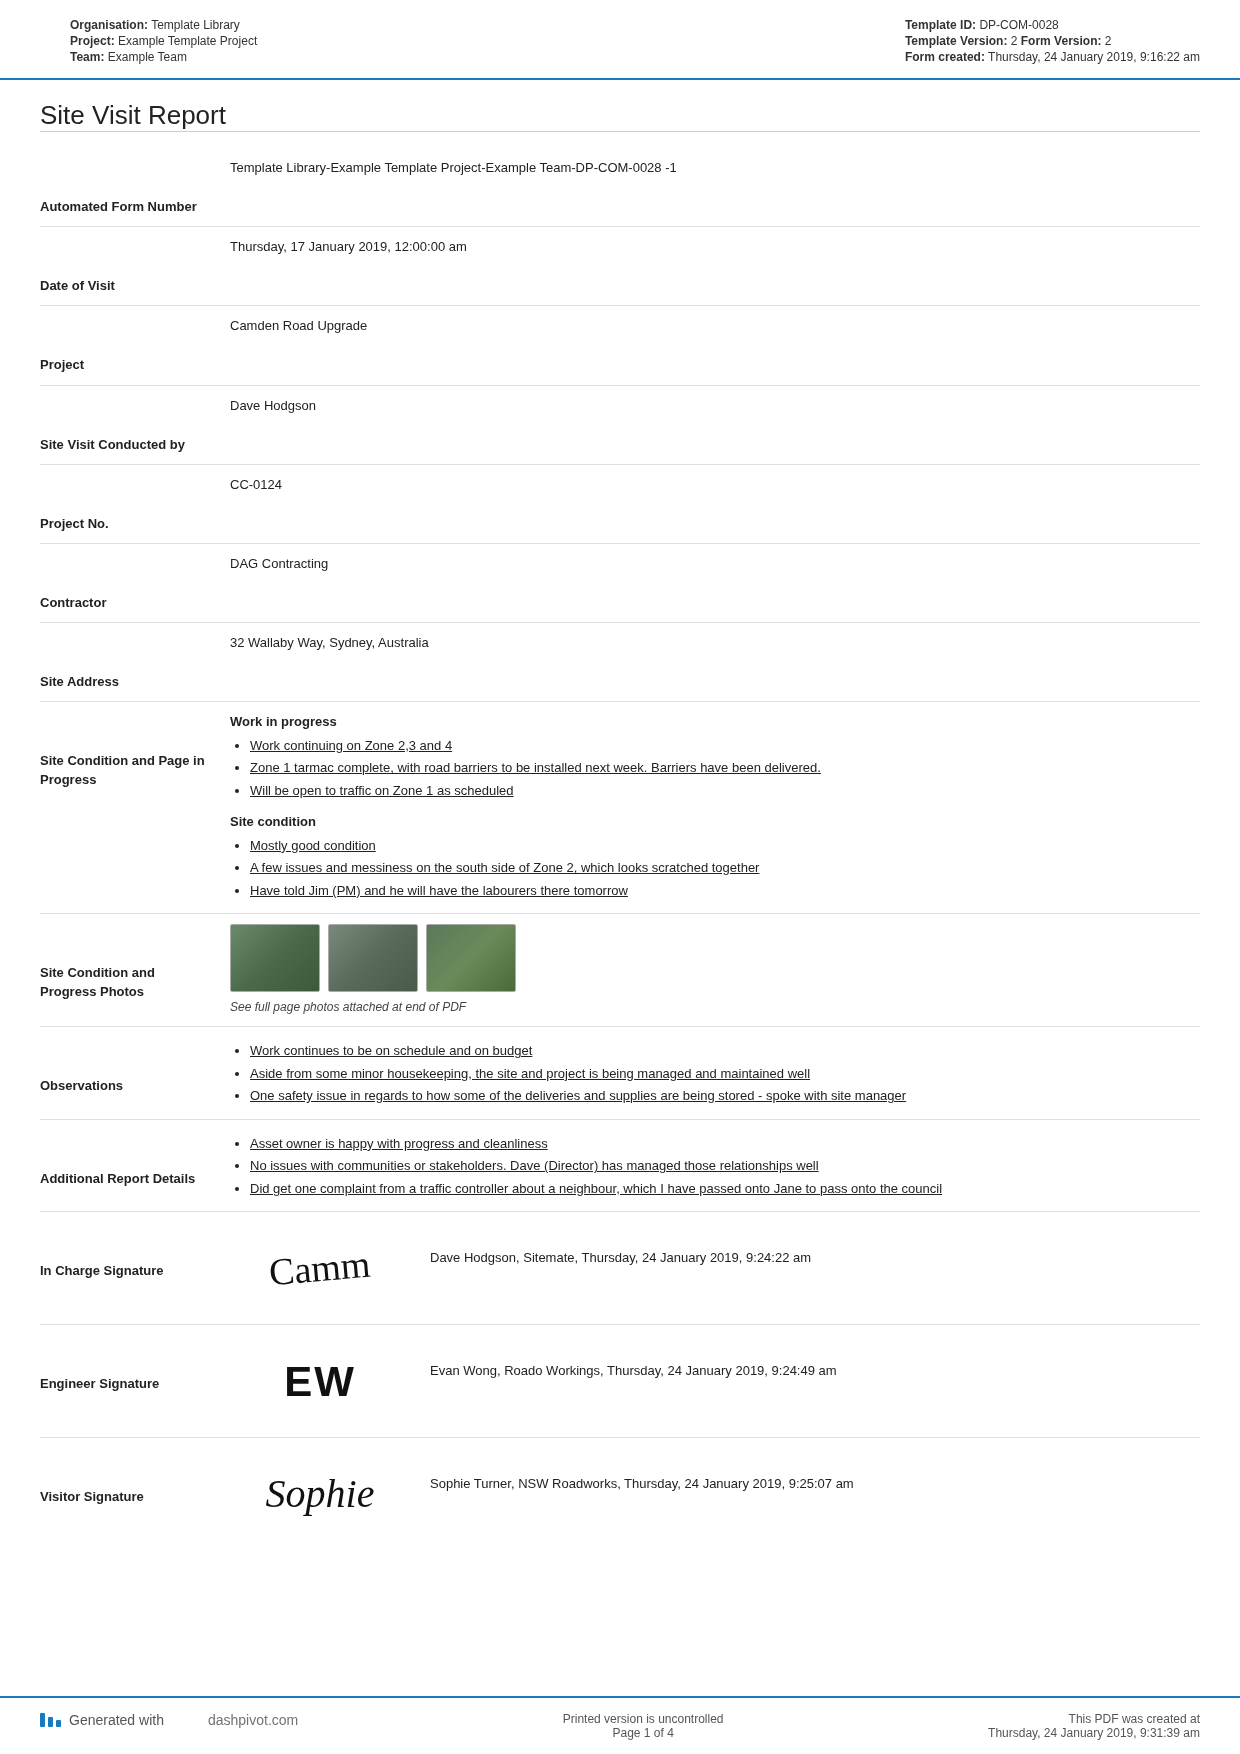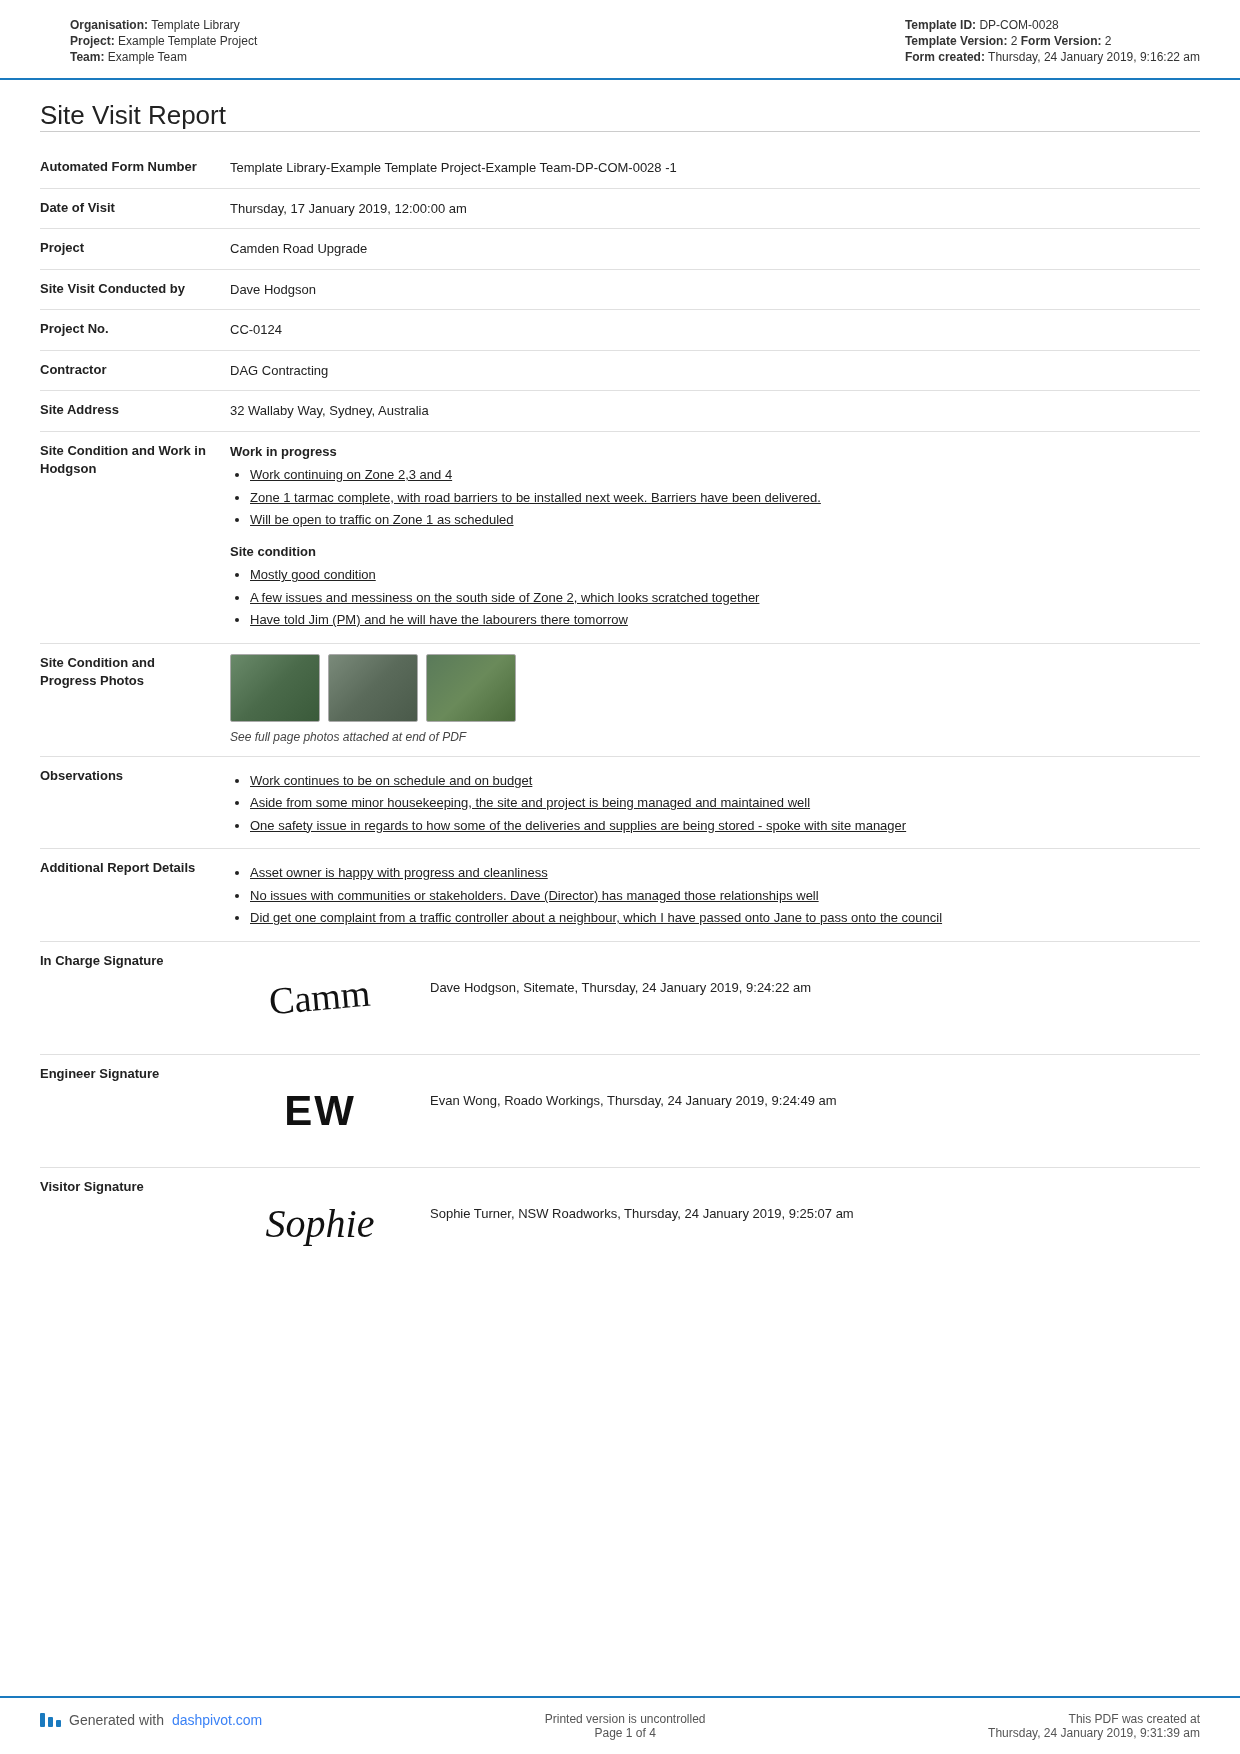--- a/index.html
+++ b/index.html
@@ -94,20 +94,21 @@
       min-height: 38px;
     }
     .field-label {
       font-weight: bold;
       font-size: 13px;
       width: 190px;
       min-width: 190px;
       padding-right: 16px;
       line-height: 1.4;
       color: #222;
+      margin-top: 40px;
     }
     .field-value {
       flex: 1;
       font-size: 13px;
       color: #222;
       line-height: 1.5;
     }
     .field-value ul {
       margin-left: 20px;
       margin-top: 4px;
@@ -213,22 +214,23 @@
       font-size: 12px;
       color: #555;
       text-align: center;
     }
     .footer-right {
       font-size: 12px;
       color: #555;
       text-align: right;
     }
     .dashpivot-link {
-      color: #3b82f6;
+      color: #737373;
       text-decoration: none;
+      margin-left: 36px;
     }
 
     .spacer { height: 20px; }
   </style>
 </head>
 <body>
 
 <div class="page">
 
   <div class="header">
@@ -296,21 +298,21 @@
       <div class="field-label">Contractor</div>
       <div class="field-value">DAG Contracting</div>
     </div>
 
     <div class="field-row">
       <div class="field-label">Site Address</div>
       <div class="field-value">32 Wallaby Way, Sydney, Australia</div>
     </div>
 
     <div class="field-row">
-      <div class="field-label">Site Condition and Work in Hodgson</div>
+      <div class="field-label">Site Condition and Page in Progress</div>
       <div class="field-value">
         <div class="section-title">Work in progress</div>
         <ul>
           <li>Work continuing on Zone 2,3 and 4</li>
           <li>Zone 1 tarmac complete, with road barriers to be installed next week. Barriers have been delivered.</li>
           <li>Will be open to traffic on Zone 1 as scheduled</li>
         </ul>
         <div class="section-title" style="margin-top:12px;">Site condition</div>
         <ul>
           <li>Mostly good condition</li>

